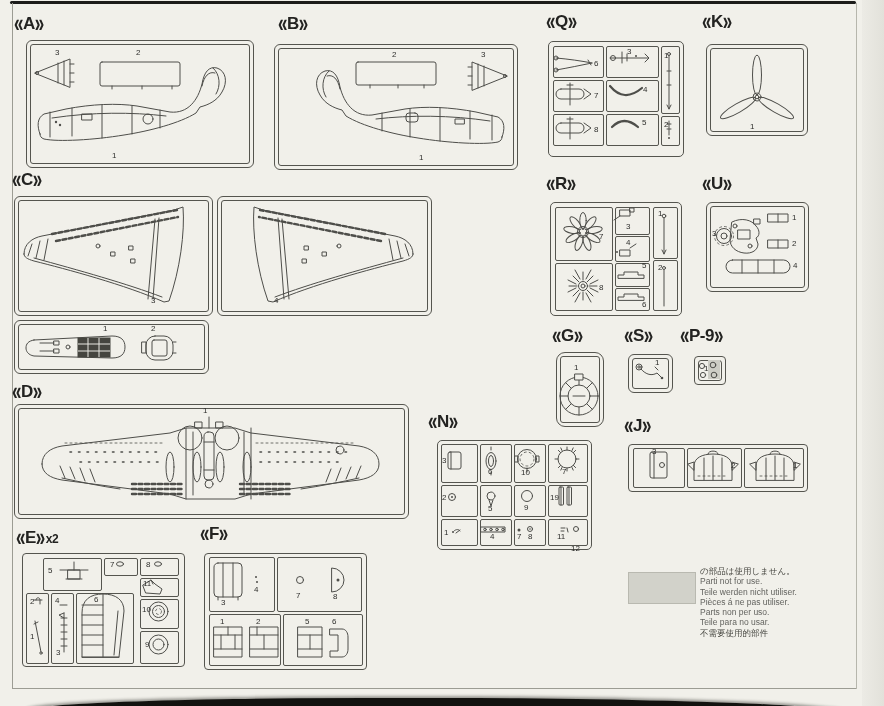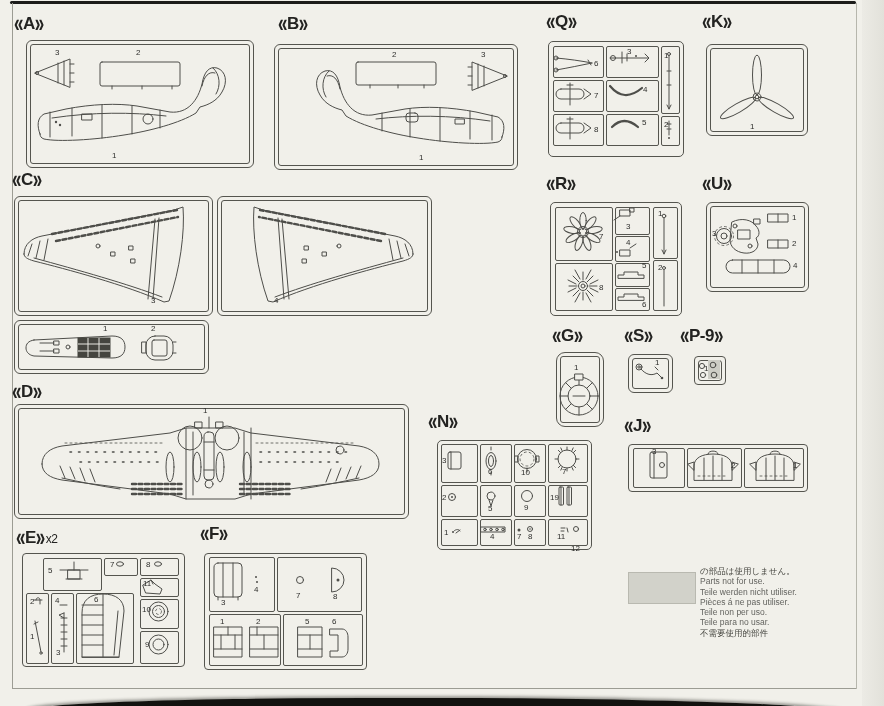--- a/index.html
+++ b/index.html
@@ -5,21 +5,21 @@
   html,body{margin:0;padding:0;background:#d8d7d2;}
   #page{position:relative;width:884px;height:706px;background:#f1f0ea;overflow:hidden;
         font-family:"Liberation Sans",sans-serif;}
   .dbox{position:absolute;border:1px solid #55554f;border-radius:6px;}
   .dbox::before{content:"";position:absolute;inset:3px;border:1px solid #55554f;border-radius:3px;}
   .sbox{position:absolute;border:1px solid #55554f;border-radius:3px;}
   .cell{position:absolute;border:1px solid #55554f;border-radius:2px;}
   .pn{position:absolute;font-size:8px;color:#2e2e2c;line-height:8px;}
   .sec{position:absolute;font-size:17px;font-weight:bold;color:#232321;white-space:nowrap;letter-spacing:-0.5px;}
   .sec .gk{display:inline-block;transform:scaleY(1.5);font-weight:600;}
-  .sec .sfx{font-size:12px;font-weight:normal;margin-left:1px;}
+  .sec .sfx{font-size:12px;font-weight:bold;margin-left:1px;}
   svg.art{position:absolute;overflow:visible;}
   .s{stroke:#4e4e4a;fill:none;stroke-width:1;stroke-linecap:round;stroke-linejoin:round;}
   .s2{stroke-width:2.2;}
   .fd{fill:#45453f;stroke:#45453f;}
   .fp{fill:#f1f0ea;}
   .dt{fill:#4e4e4a;stroke:none;}
   .dash{stroke-dasharray:4 2.5;stroke-width:2.4;}
   .riv{stroke-dasharray:1.5 7;stroke-width:1.6;}
   .fine{stroke-dasharray:2 3;stroke-width:0.8;}
   #note-block{position:absolute;left:700px;top:566px;width:184px;}
@@ -429,24 +429,24 @@
     <rect class="s" x="46" y="74" width="28" height="30"></rect>
       <path class="s" d="M46,82 H74 M46,96 H74 M60,82 V96 M53,74 V82"></path>
     <rect class="s" x="94" y="74" width="24" height="30"></rect>
       <path class="s" d="M94,82 H118 M94,96 H118 M106,82 V96"></path>
     <path class="s" d="M126,76 L138,76 C142,76 144,80 144,84 L144,96 C144,100 142,104 138,104 L126,104 L126,98 L134,98 L134,82 L126,82 Z"></path>
   </svg>
 
   <div id="swatch"></div>
   <div id="note-block">
       <div class="note-line jp">の部品は使用しません。</div>
-      <div class="note-line">Parts not for use.</div>
+      <div class="note-line">Parti not for use.</div>
       <div class="note-line">Teile werden nicht utiliser.</div>
       <div class="note-line">Pièces á ne pas utiliser.</div>
-      <div class="note-line">Teile non per uso.</div>
+      <div class="note-line">Parts non per uso.</div>
       <div class="note-line">Teile para no usar.</div>
       <div class="note-line jp">不需要使用的部件</div>
     </div>
 
 <div class="sec" style="left: 14px; top: 14px;"><span class="gk">«</span><span>A</span><span class="gk">»</span></div>
     <div class="sec" style="left: 278px; top: 14px;"><span class="gk">«</span><span>B</span><span class="gk">»</span></div>
     <div class="sec" style="left: 546px; top: 12px;"><span class="gk">«</span><span>Q</span><span class="gk">»</span></div>
     <div class="sec" style="left: 702px; top: 12px;"><span class="gk">«</span><span>K</span><span class="gk">»</span></div>
     <div class="sec" style="left: 12px; top: 170px;"><span class="gk">«</span><span>C</span><span class="gk">»</span></div>
     <div class="sec" style="left: 546px; top: 174px;"><span class="gk">«</span><span>R</span><span class="gk">»</span></div>

